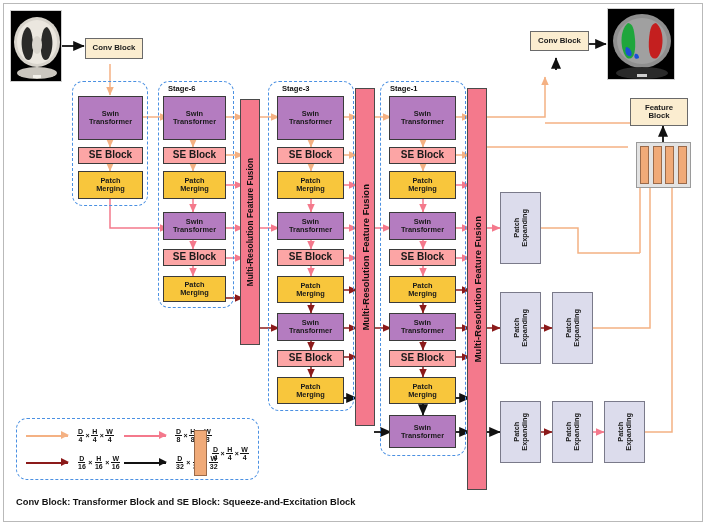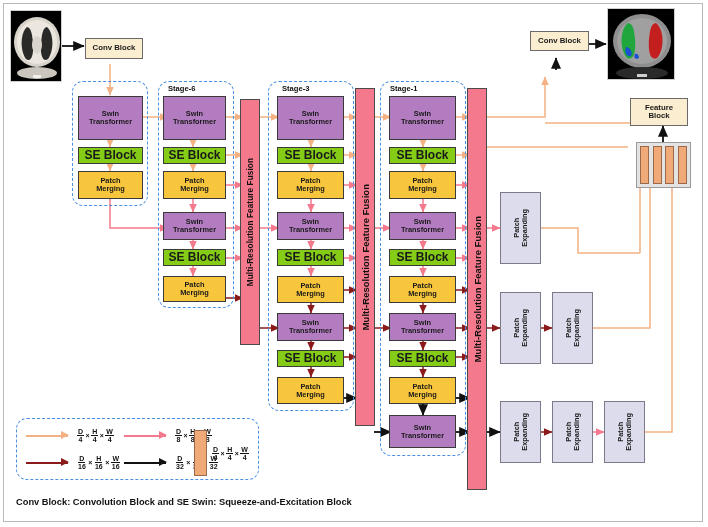--- a/index.html
+++ b/index.html
@@ -5,21 +5,21 @@
   html,body{margin:0;padding:0;background:#ffffff;}
   body{font-family:"Liberation Sans", sans-serif;}
   #root{position:relative;width:708px;height:527px;overflow:hidden;background:#fff;}
   .frame{position:absolute;left:3px;top:3px;width:700px;height:519px;border:1px solid #b9b9b9;box-sizing:border-box;background:#fff;}
 
   
   .blk{position:absolute;box-sizing:border-box;border:1px solid #4a4a4a;
        display:flex;align-items:center;justify-content:center;text-align:center;
        font-weight:bold;color:#1a1a1a;line-height:1.08;}
   .swin{background:#b47cc0;border-color:#3a3a3a;font-size:7.4px;}
-  .se{background:#84cc16;border-color:#3a3a3a;font-size:12px;}
+  .se{background:#fca5a5;border-color:#3a3a3a;font-size:10px;}
   .pm{background:#f8c63c;border-color:#3a3a3a;font-size:7.4px;}
   .conv{background:#fbedd0;border-color:#6a6a6a;font-size:7.8px;}
   .resid{background:#fbedd0;border-color:#6a6a6a;font-size:7.8px;}
   .pe{background:#dcdcec;border:1px solid #7a7a8a;font-size:7.4px;}
   .pe.vert > span{writing-mode:vertical-rl;transform:rotate(180deg);display:block;}
 
   
   .stage{position:absolute;box-sizing:border-box;border:1.4px dashed #4a90e2;border-radius:11px;background:transparent;}
   .stage-label{position:absolute;font-size:7.6px;font-weight:bold;color:#111;background:#fff;padding:0 2px;}
 
@@ -459,14 +459,14 @@
         <b>H</b>
         <u>4</u>
       </span>
     <span>×</span>
     <span class="frac">
         <b>W</b>
         <u>4</u>
       </span>
   </div>
 
-  <div class="caption" style="left:16px;top:497px;">Conv Block: Convolution Block and  SE Swin: Squeeze-and-Excitation Block</div>
+  <div class="caption" style="left:16px;top:497px;">Conv Block: Transformer Block and  SE Block: Squeeze-and-Excitation Block</div>
 </div>
 
 </body></html>

